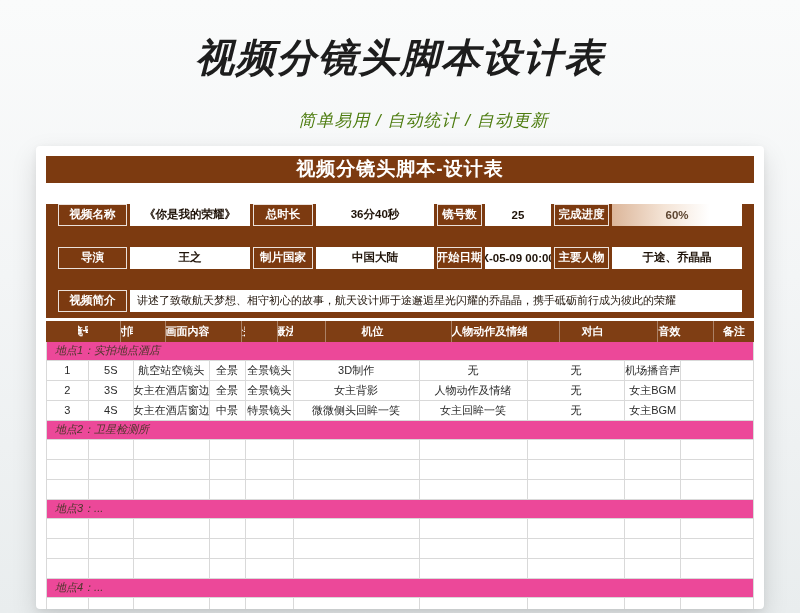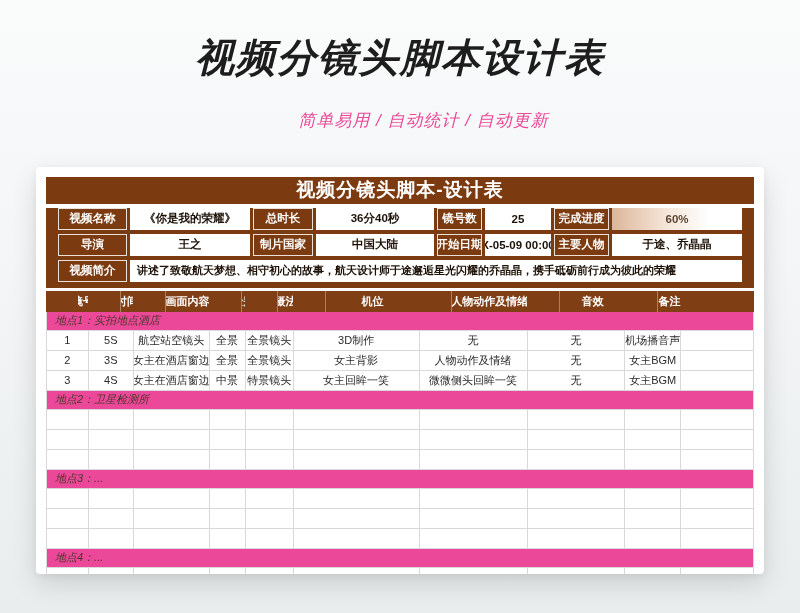--- a/index.html
+++ b/index.html
@@ -8,49 +8,49 @@
     font-family: "Liberation Sans","DejaVu Sans",sans-serif;
     background: linear-gradient(180deg,#fafbfb 0%,#f3f5f6 45%,#e9edee 100%);
     overflow: hidden;
   }
   .hero { text-align:center; padding-top:36px;font-style:italic; }
   .hero h1 {
     font-size:39px; font-weight:700; color:#1d1d1d; letter-spacing:2px;
     line-height:1.15; margin-bottom:28px;
   }
   .hero .subtitle {
-    font-size:17px; color:#ec4899; letter-spacing:1px; margin-bottom:35px;padding-left:47px;
+    font-size:17px; color:#4d7c0f; letter-spacing:1px; margin-bottom:14px;padding-left:47px;
   }
   .card {
-    width:728px; height:407px; margin:0 auto; background:#ffffff;
+    width:728px; height:463px; margin:0 auto; background:#ffffff;
     border-radius:4px; box-shadow:0 10px 26px rgba(0,0,0,.13), 0 2px 6px rgba(0,0,0,.06);
     overflow:hidden;
   }
   .sheet { margin:10px; --brown:#7c3a10; --bodycols:5.9% 6.4% 10.7% 5.1% 6.8% 17.8% 15.3% 13.8% 7.9% 1fr; }
   .banner {
     height:27px; background:var(--brown); color:#fff; display:flex;
     align-items:center; justify-content:center; font-size:19px; font-weight:700;
     letter-spacing:1px;
   }
   .info-wrap { background:var(--brown); padding:0 12px 6px; }
   .info-row {
-    display:grid; height:22px; margin-top:4px; column-gap:3px;
+    display:grid; height:22px; margin-top:21px; column-gap:3px;
     grid-template-columns:69px 120px 60px 118px 45px 66px 55px 1fr;
   }
   .info-row.summary { grid-template-columns:69px 1fr; }
   .lbl {
     display:flex; align-items:center; justify-content:center;
     border:1px solid rgba(255,255,255,.85); color:#fff; font-size:11.5px;
     font-weight:700; white-space:nowrap; overflow:hidden;
   }
   .val {
     display:flex; align-items:center; justify-content:center; background:#fff;
     color:#1e1208; font-size:11.5px; font-weight:600; white-space:nowrap; overflow:hidden;
   }
-  .val.left { justify-content:flex-start; padding:0 7px; font-weight:700; font-size:11px; }
+  .val.left { justify-content:flex-start; padding:0 7px; font-weight:400; font-size:11px; }
   .val.progress {
     background:linear-gradient(90deg,#dcb69a 0%,#f4e4d6 40%,#ffffff 75%);
     color:#5e4631;
   }
   .cols-header {
     display:grid; grid-template-columns:var(--bodycols); height:21px; margin-top:3px;
     background:#7f3e14;
   }
   .cols-header .hcell {
     display:flex; align-items:center; justify-content:center; color:#fff;
@@ -112,20 +112,21 @@
     </div>
 
     <div class="cols-header">
       <div class="hcell">镜号</div>
       <div class="hcell">时间</div>
       <div class="hcell">画面内容</div>
       <div class="hcell">景别</div>
       <div class="hcell">摄法</div>
       <div class="hcell">机位</div>
       <div class="hcell">人物动作及情绪</div>
+      <div class="hcell">对白</div>
       <div class="hcell">音效</div>
       <div class="hcell">备注</div>
     </div>
 
     <div class="sheet-body">
         <div class="band">地点1：实拍地点酒店</div>
         <div class="grid-row">
           <div class="cell">1</div>
           <div class="cell">5S</div>
           <div class="cell">航空站空镜头</div>
@@ -148,22 +149,22 @@
           <div class="cell">无</div>
           <div class="cell">女主BGM</div>
           <div class="cell"></div>
         </div>
         <div class="grid-row">
           <div class="cell">3</div>
           <div class="cell">4S</div>
           <div class="cell">女主在酒店窗边</div>
           <div class="cell">中景</div>
           <div class="cell">特景镜头</div>
+          <div class="cell">微微侧头回眸一笑</div>
           <div class="cell">女主回眸一笑</div>
-          <div class="cell">微微侧头回眸一笑</div>
           <div class="cell">无</div>
           <div class="cell">女主BGM</div>
           <div class="cell"></div>
         </div>
         <div class="band">地点2：卫星检测所</div>
         <div class="grid-row">
           <div class="cell"></div>
           <div class="cell"></div>
           <div class="cell"></div>
           <div class="cell"></div>

